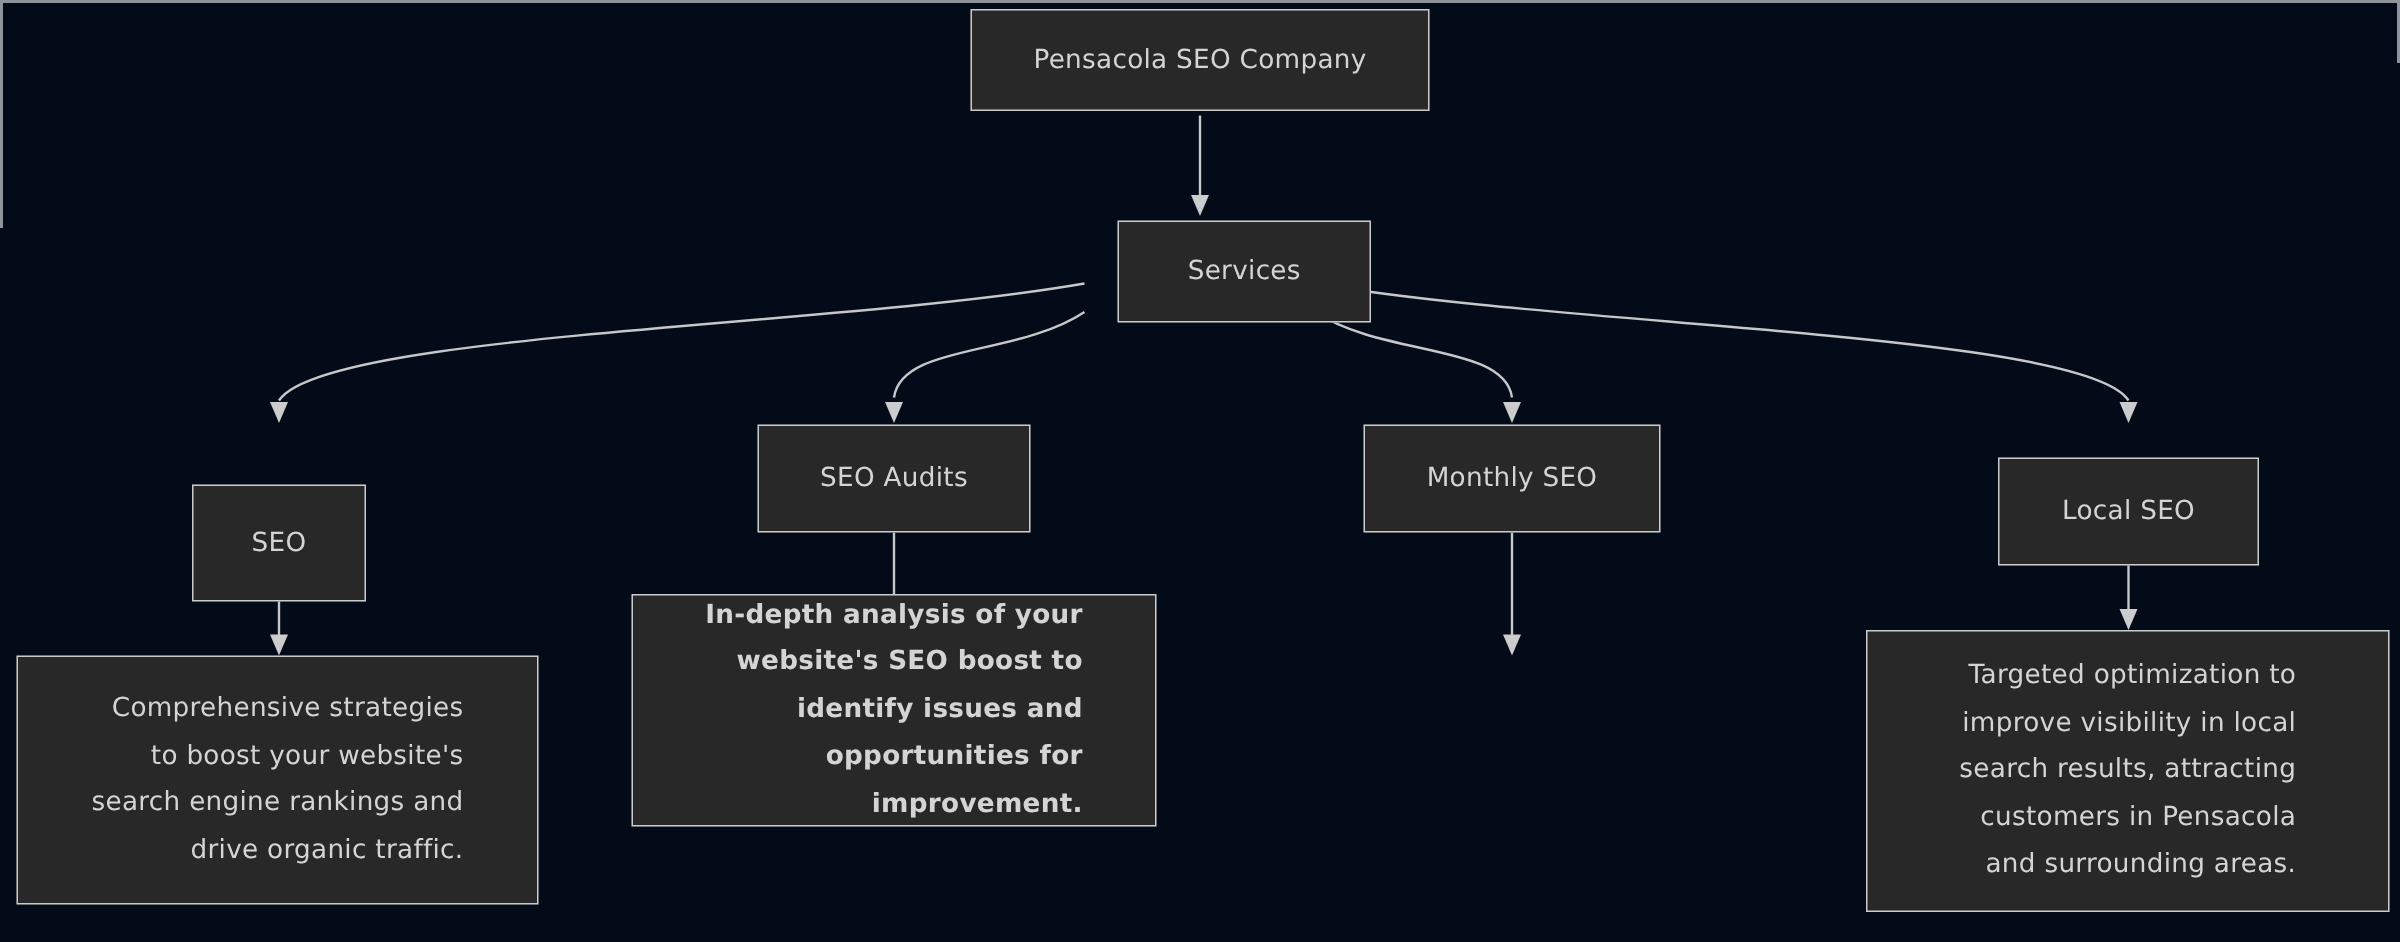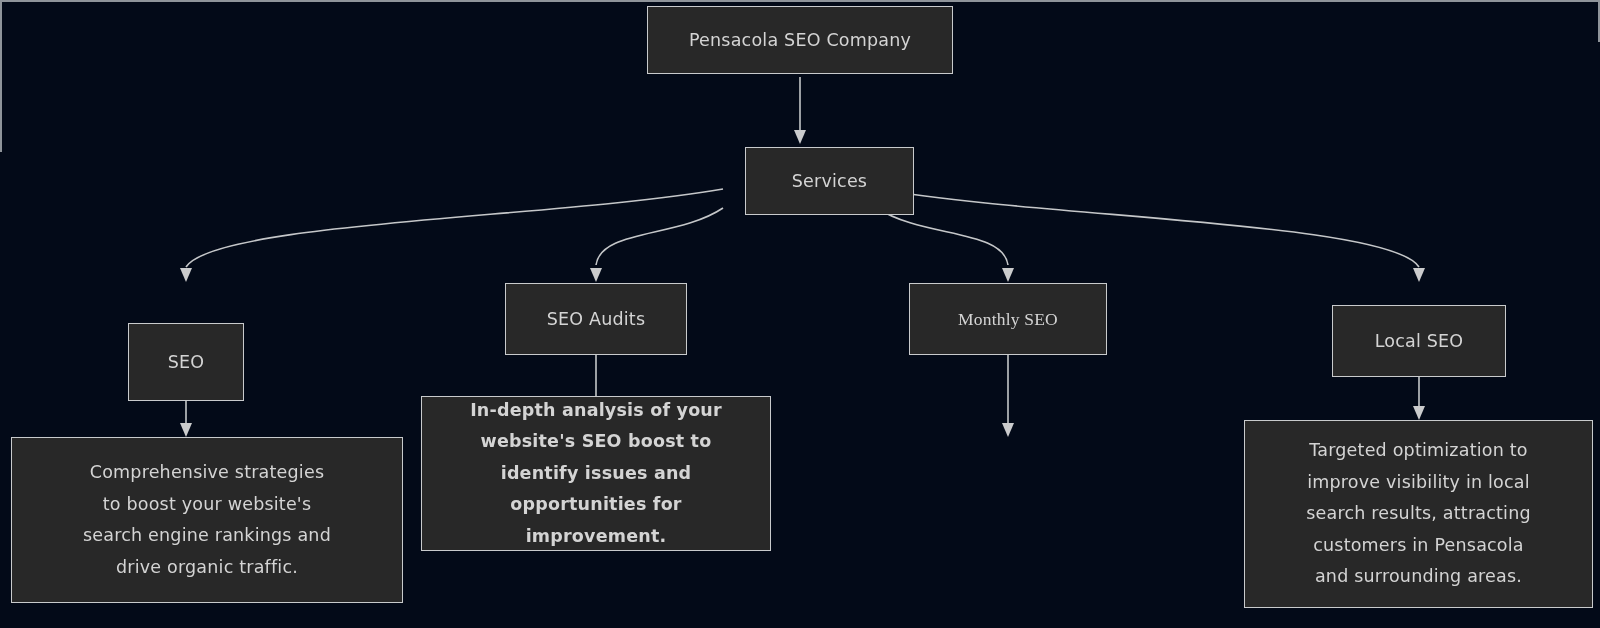--- a/index.html
+++ b/index.html
@@ -44,38 +44,38 @@
   
   .node {
     position: absolute;
     box-sizing: border-box;
     background: #282828;
     border: 1.5px solid #c9cbcd;
     color: #d4d4d4;
     display: flex;
     align-items: center;
     justify-content: center;
-    text-align: center;
+    text-align: right;
     font-size: 17.5px;
     letter-spacing: 0.2px;
   }
   .node .label { display: block; }
 
   .node-company      { left: 647px; top: 6px;   width: 306px; height: 68px; }
   .node-services     { left: 745px; top: 147px; width: 169px; height: 68px; }
   .node-seo          { left: 128px; top: 283px; width: 116px; height: 78px; margin-top: 40px; }
   .node-seo-audits   { left: 505px; top: 283px; width: 182px; height: 72px; }
-  .node-monthly-seo  { left: 909px; top: 283px; width: 198px; height: 72px; font-family: Liberation Serif, serif; }
+  .node-monthly-seo  { left: 909px; top: 283px; width: 198px; height: 72px; }
   .node-local-seo    { left: 1332px; top: 283px; width: 174px; height: 72px; margin-top: 22px; }
 
   .desc {
     line-height: 31.5px;
   }
   .desc .line { display: block; }
-  .desc-seo          { left: 11px;   top: 437px; width: 392px; height: 166px; }
+  .desc-seo          { left: 11px;   top: 437px; width: 348px; height: 166px; }
   .desc-seo-audits   { left: 421px;  top: 396px; width: 350px; height: 155px; font-weight: bold; }
   .desc-monthly-seo  { left: 832px;  top: 437px; width: 353px; height: 166px; }
   .desc-local-seo    { left: 1244px; top: 420px; width: 349px; height: 188px; }
 </style>
 </head>
 <body>
 
 <div class="canvas">
 
   <div class="frame-line frame-top"></div>

